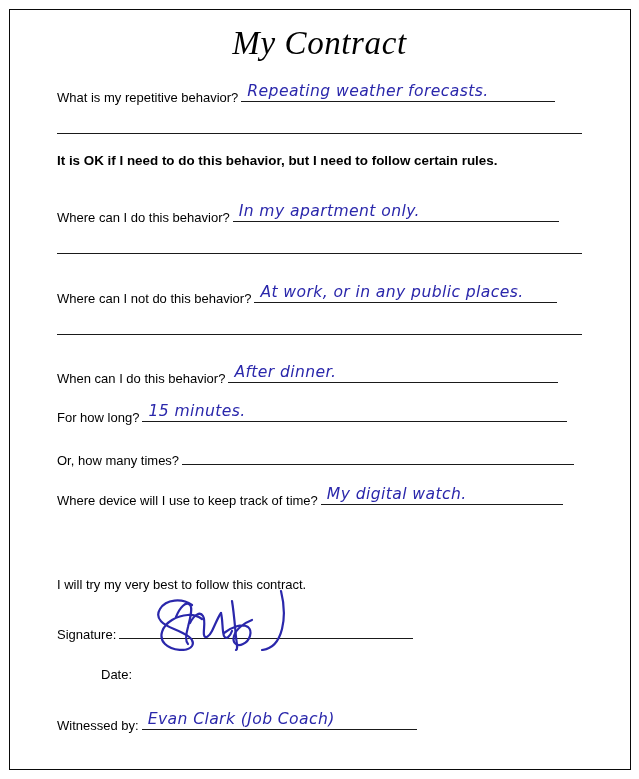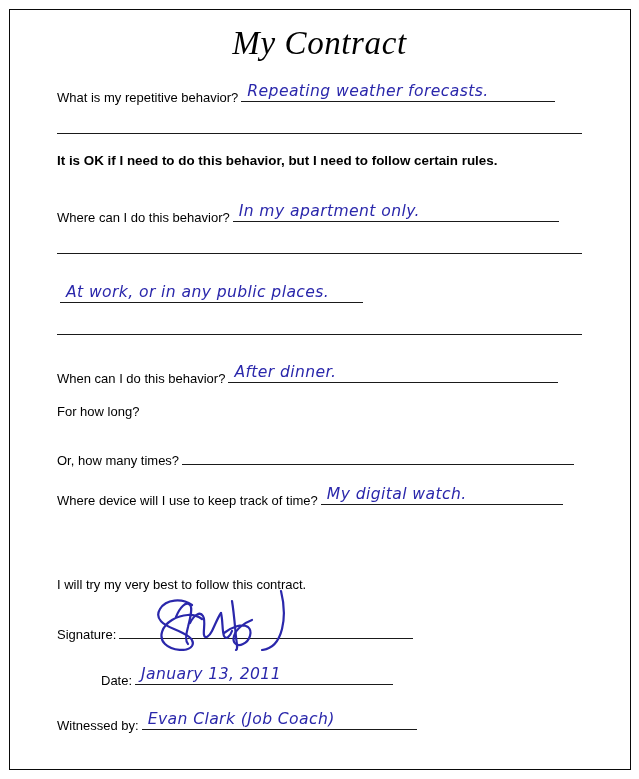--- a/index.html
+++ b/index.html
@@ -127,30 +127,30 @@
   <div class="row" style="top:151px;">
     <span class="label bold">It is OK if I need to do this behavior, but I need to follow certain rules.</span>
   </div>
 
   <div class="row" style="top:202px;">
     <span class="label">Where can I do this behavior?</span><span class="fill" style="width:326px;"><span class="hand">In my apartment only.</span></span>
   </div>
   <div class="blank-rule" style="top:253px;"></div>
 
   <div class="row" style="top:283px;">
-    <span class="fill" style="width:303px;"><span class="hand">At work, or in any public places.</span></span>
+    <span class="label">Where can I not do this behavior?</span><span class="fill" style="width:303px;"><span class="hand">At work, or in any public places.</span></span>
   </div>
   <div class="blank-rule" style="top:334px;"></div>
 
   <div class="row" style="top:363px;">
     <span class="label">When can I do this behavior?</span><span class="fill" style="width:330px;"><span class="hand">After dinner.</span></span>
   </div>
 
   <div class="row" style="top:402px;">
-    <span class="label">For how long?</span>
+    <span class="label">For how long?</span><span class="fill" style="width:425px;"><span class="hand">15 minutes.</span></span>
   </div>
 
   <div class="row" style="top:445px;">
     <span class="label">Or, how many times?</span><span class="fill" style="width:392px;"><span class="hand"></span></span>
   </div>
 
   <div class="row" style="top:485px;">
     <span class="label">Where device will I use to keep track of time?</span><span class="fill" style="width:242px;"><span class="hand">My digital watch.</span></span>
   </div>
 
@@ -168,20 +168,20 @@
       <path d="M30,28 C34,18 40,12 44,16 C47,19 44,30 42,38 C40,45 39,52 42,55"></path>
       <path d="M44,34 C48,26 54,22 57,27 C60,32 57,42 58,46 C59,50 63,48 66,42 C69,36 72,28 75,24"></path>
       <path d="M75,24 C77,32 76,42 78,47 C80,51 84,48 86,42"></path>
       <path d="M86,12 C88,24 89,38 90,48 C91,56 92,60 90,61"></path>
       <path d="M78,44 C86,38 96,34 102,38 C107,42 104,52 97,55 C91,58 86,54 88,47 C90,40 98,34 106,31"></path>
       <path d="M135,2 C138,14 139,28 136,40 C133,52 126,60 116,61"></path>
     </g>
   </svg>
 
   <div class="row" style="top:665px;margin-left:44px;">
-    <span class="label">Date:</span><span class="fill" style="width:258px;"><span class="hand">January 13, 2011</span></span>
+    <span class="label">Date:</span>
   </div>
 
   <div class="row" style="top:710px;">
     <span class="label">Witnessed by:</span><span class="fill" style="width:275px;"><span class="hand">Evan Clark (Job Coach)</span></span>
   </div>
 
 </div>
 
 </body></html>

